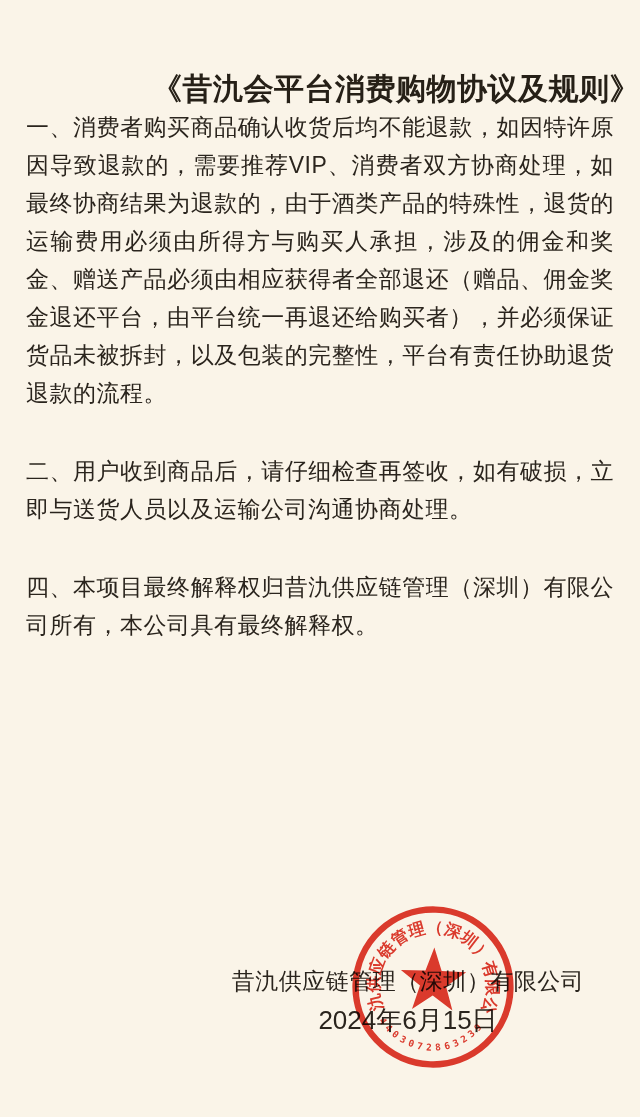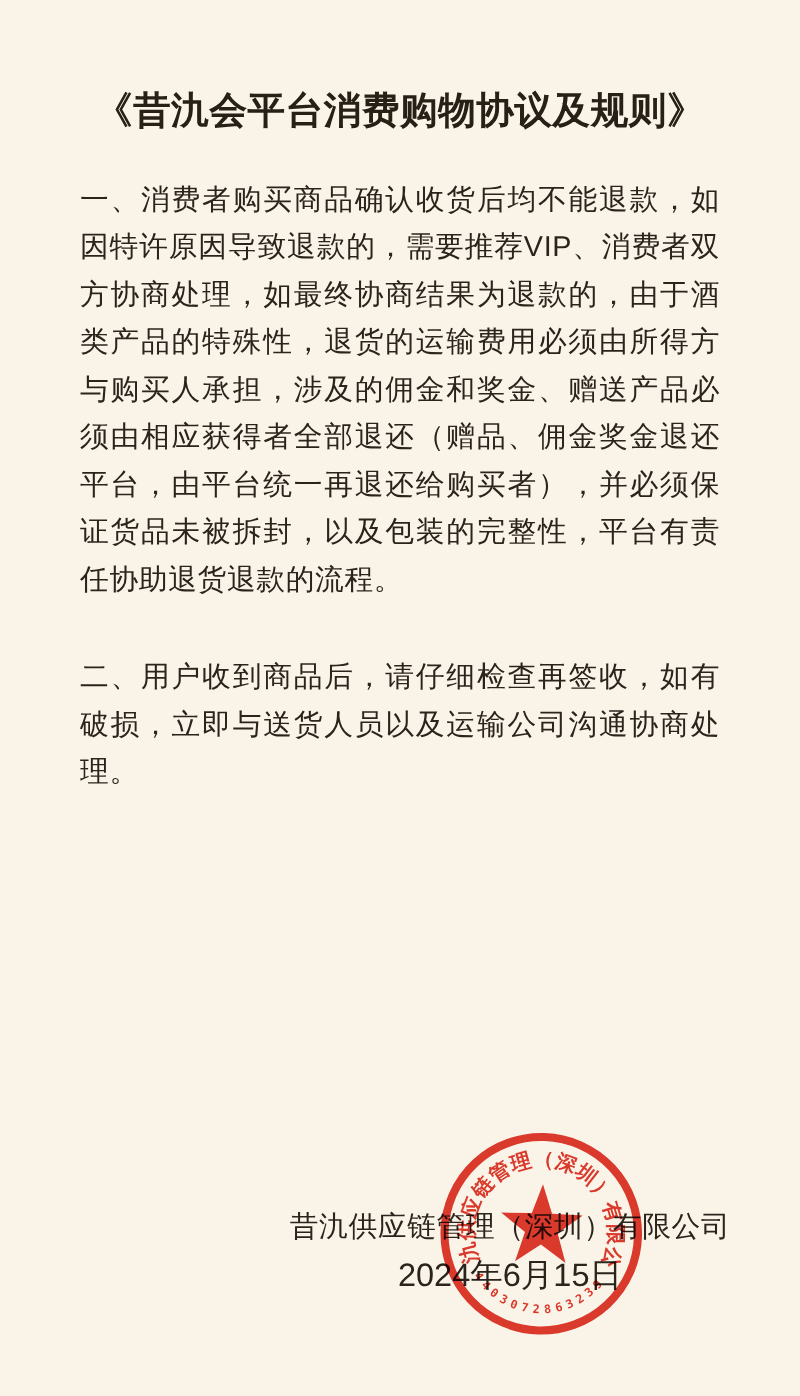--- a/index.html
+++ b/index.html
@@ -10,30 +10,29 @@
   .page {
     position: relative;
     width: 640px;
     height: 1117px;
     background: #faf4e8;
     color: #2a241d;
     overflow: hidden;
   }
   .doc-title {
     padding-top: 70px;
-    text-align: center;
+    text-align: right;
     font-size: 30px;
     line-height: 38px;
     font-weight: bold;
     letter-spacing: 0.5px;
     color: #262017;
   }
   .content {
-    padding: 0 64px;
-    margin-top: 32px;
+    padding: 0 26px;
   }
   .content p {
     margin: 0 0 40px 0;
     font-size: 23px;
     line-height: 38px;
     text-align: justify;
     text-justify: inter-ideograph;
     letter-spacing: 0.5px;
     color: #2a241d;
   }
@@ -80,20 +79,21 @@
 </head>
 <body>
 
 <div class="page">
 
   <div class="doc-title">《昔氿会平台消费购物协议及规则》</div>
 
   <div class="content">
     <p>一、消费者购买商品确认收货后均不能退款，如因特许原因导致退款的，需要推荐VIP、消费者双方协商处理，如最终协商结果为退款的，由于酒类产品的特殊性，退货的运输费用必须由所得方与购买人承担，涉及的佣金和奖金、赠送产品必须由相应获得者全部退还（赠品、佣金奖金退还平台，由平台统一再退还给购买者），并必须保证货品未被拆封，以及包装的完整性，平台有责任协助退货退款的流程。</p>
     <p>二、用户收到商品后，请仔细检查再签收，如有破损，立即与送货人员以及运输公司沟通协商处理。</p>
+    <p>四、本项目最终解释权归昔氿供应链管理（深圳）有限公司所有，本公司具有最终解释权。</p>
   </div>
 
   <div class="signature-block">
     <div class="signature-company">昔氿供应链管理（深圳）有限公司</div>
     <div class="signature-date">2024年6月15日</div>
   </div>
 
   <div class="seal">
     <svg viewBox="0 0 200 200" xmlns="http://www.w3.org/2000/svg">
       <defs>

